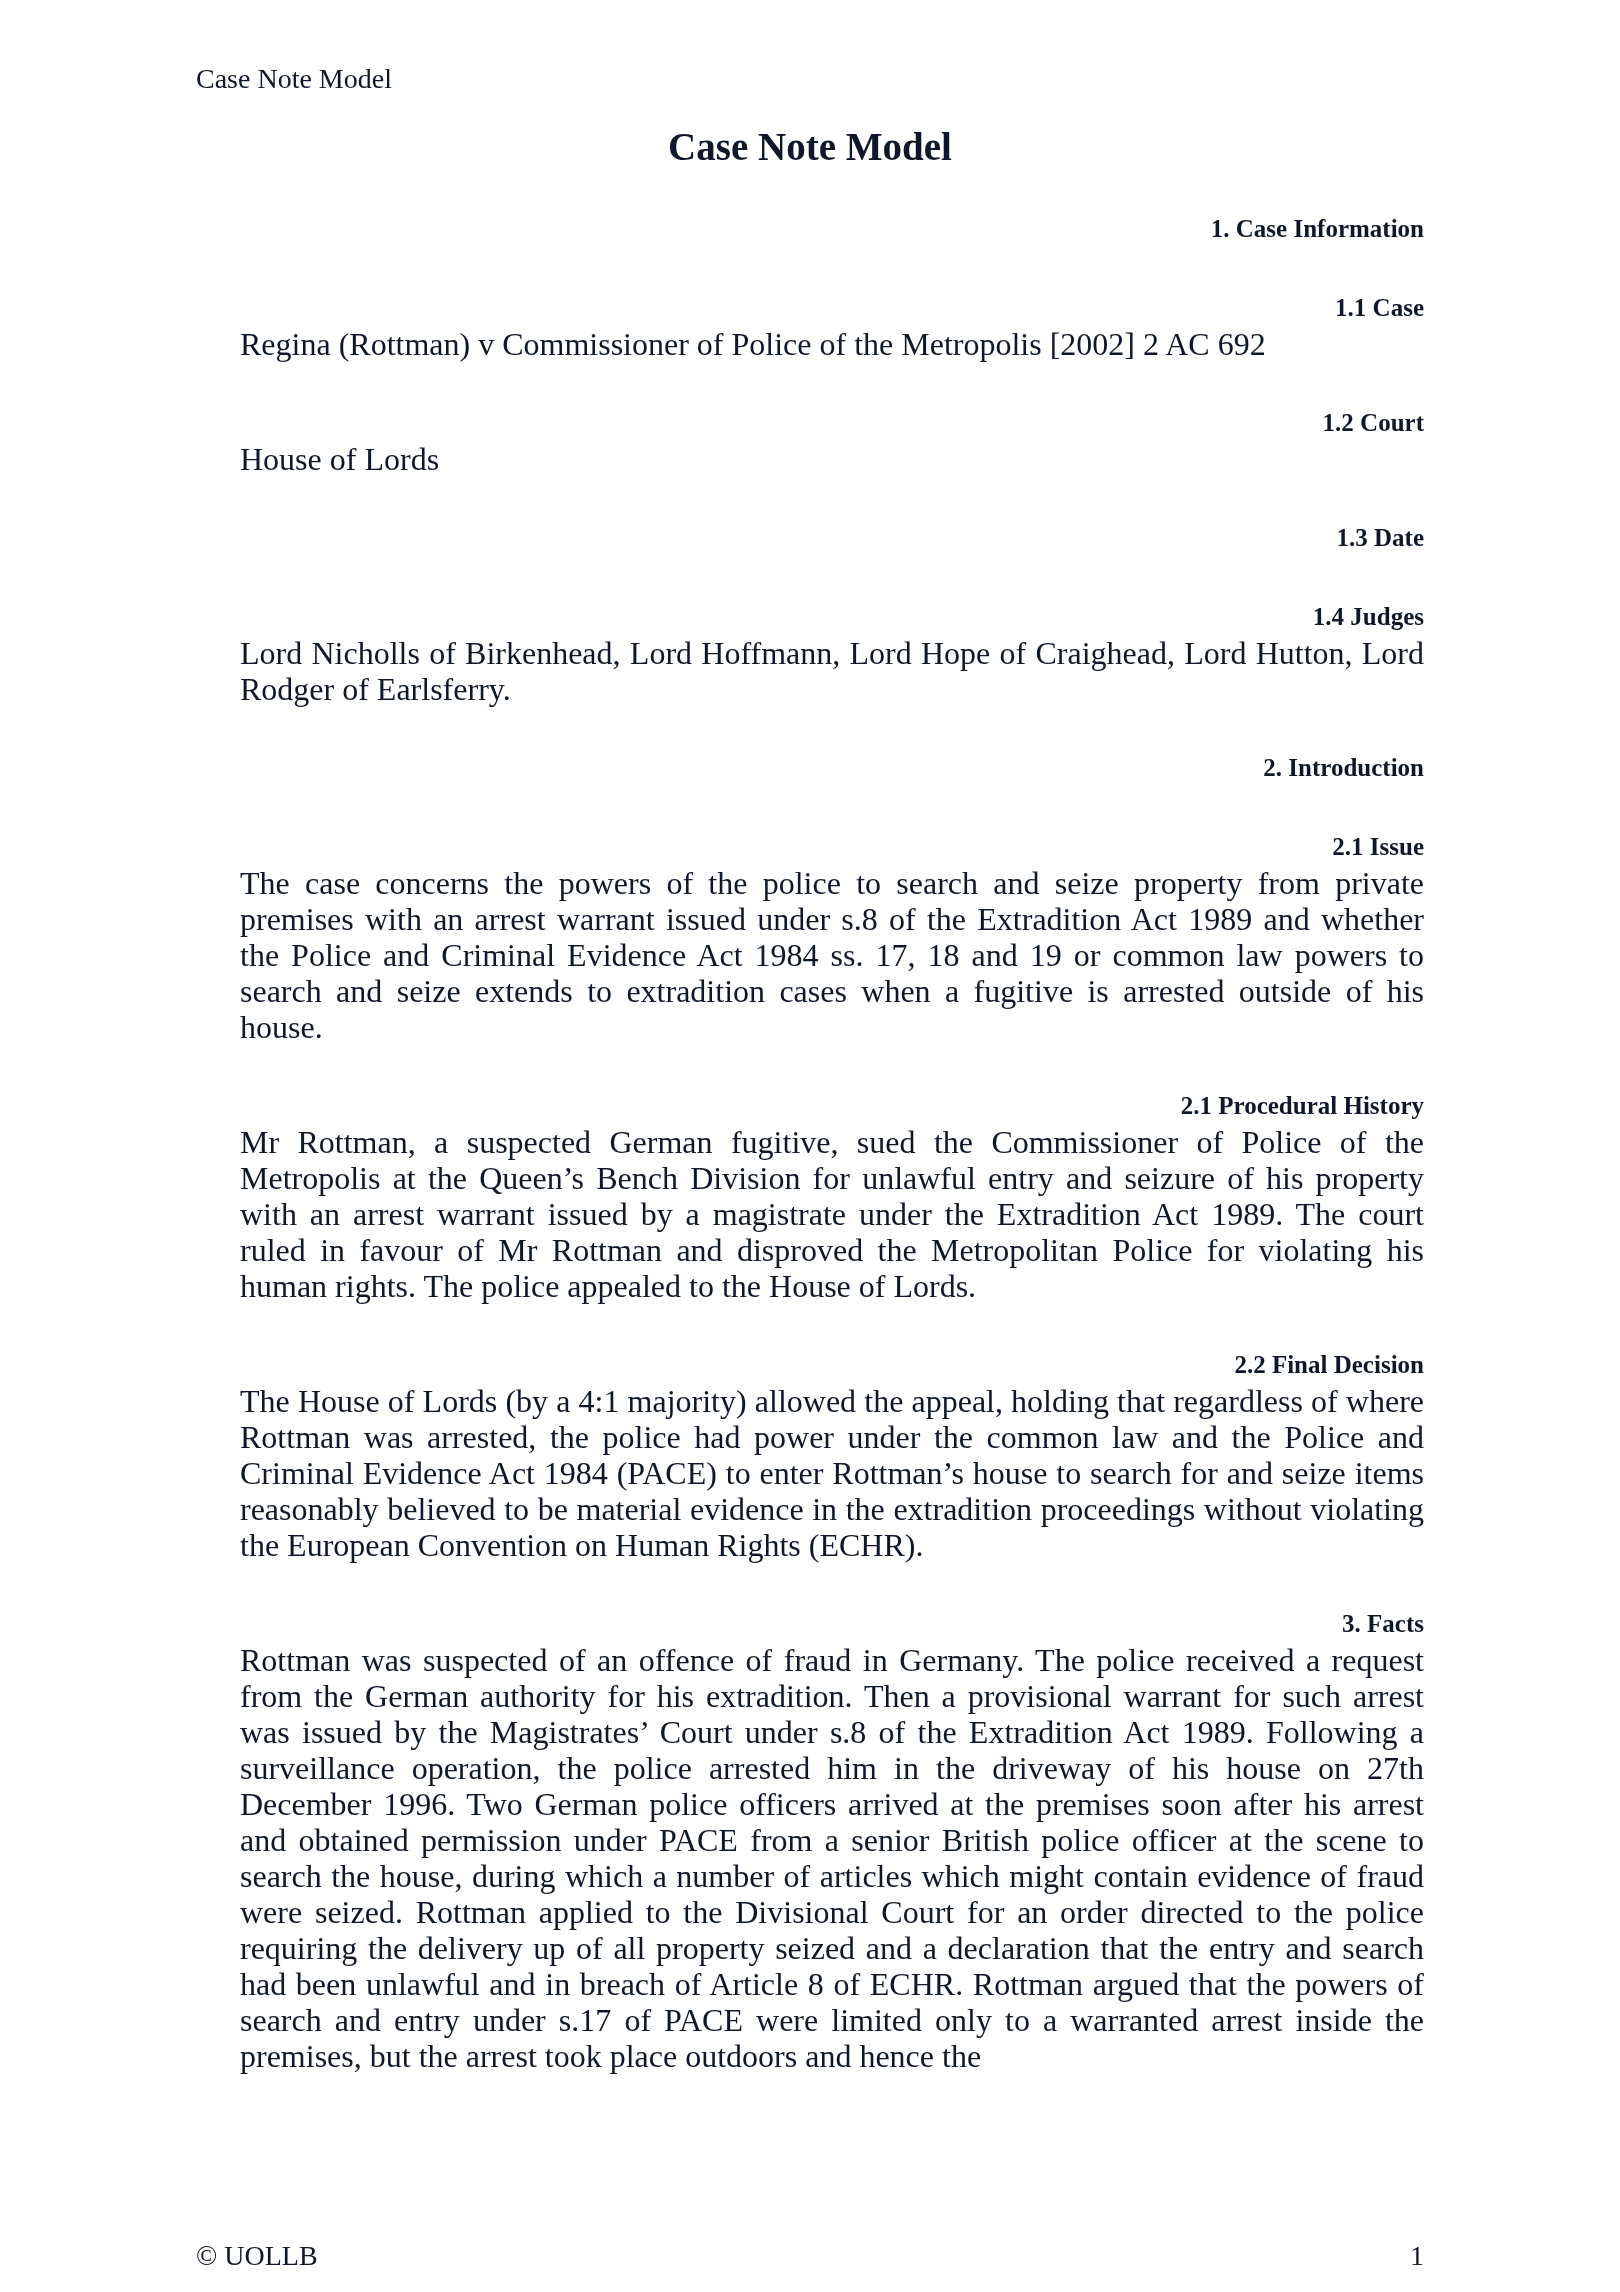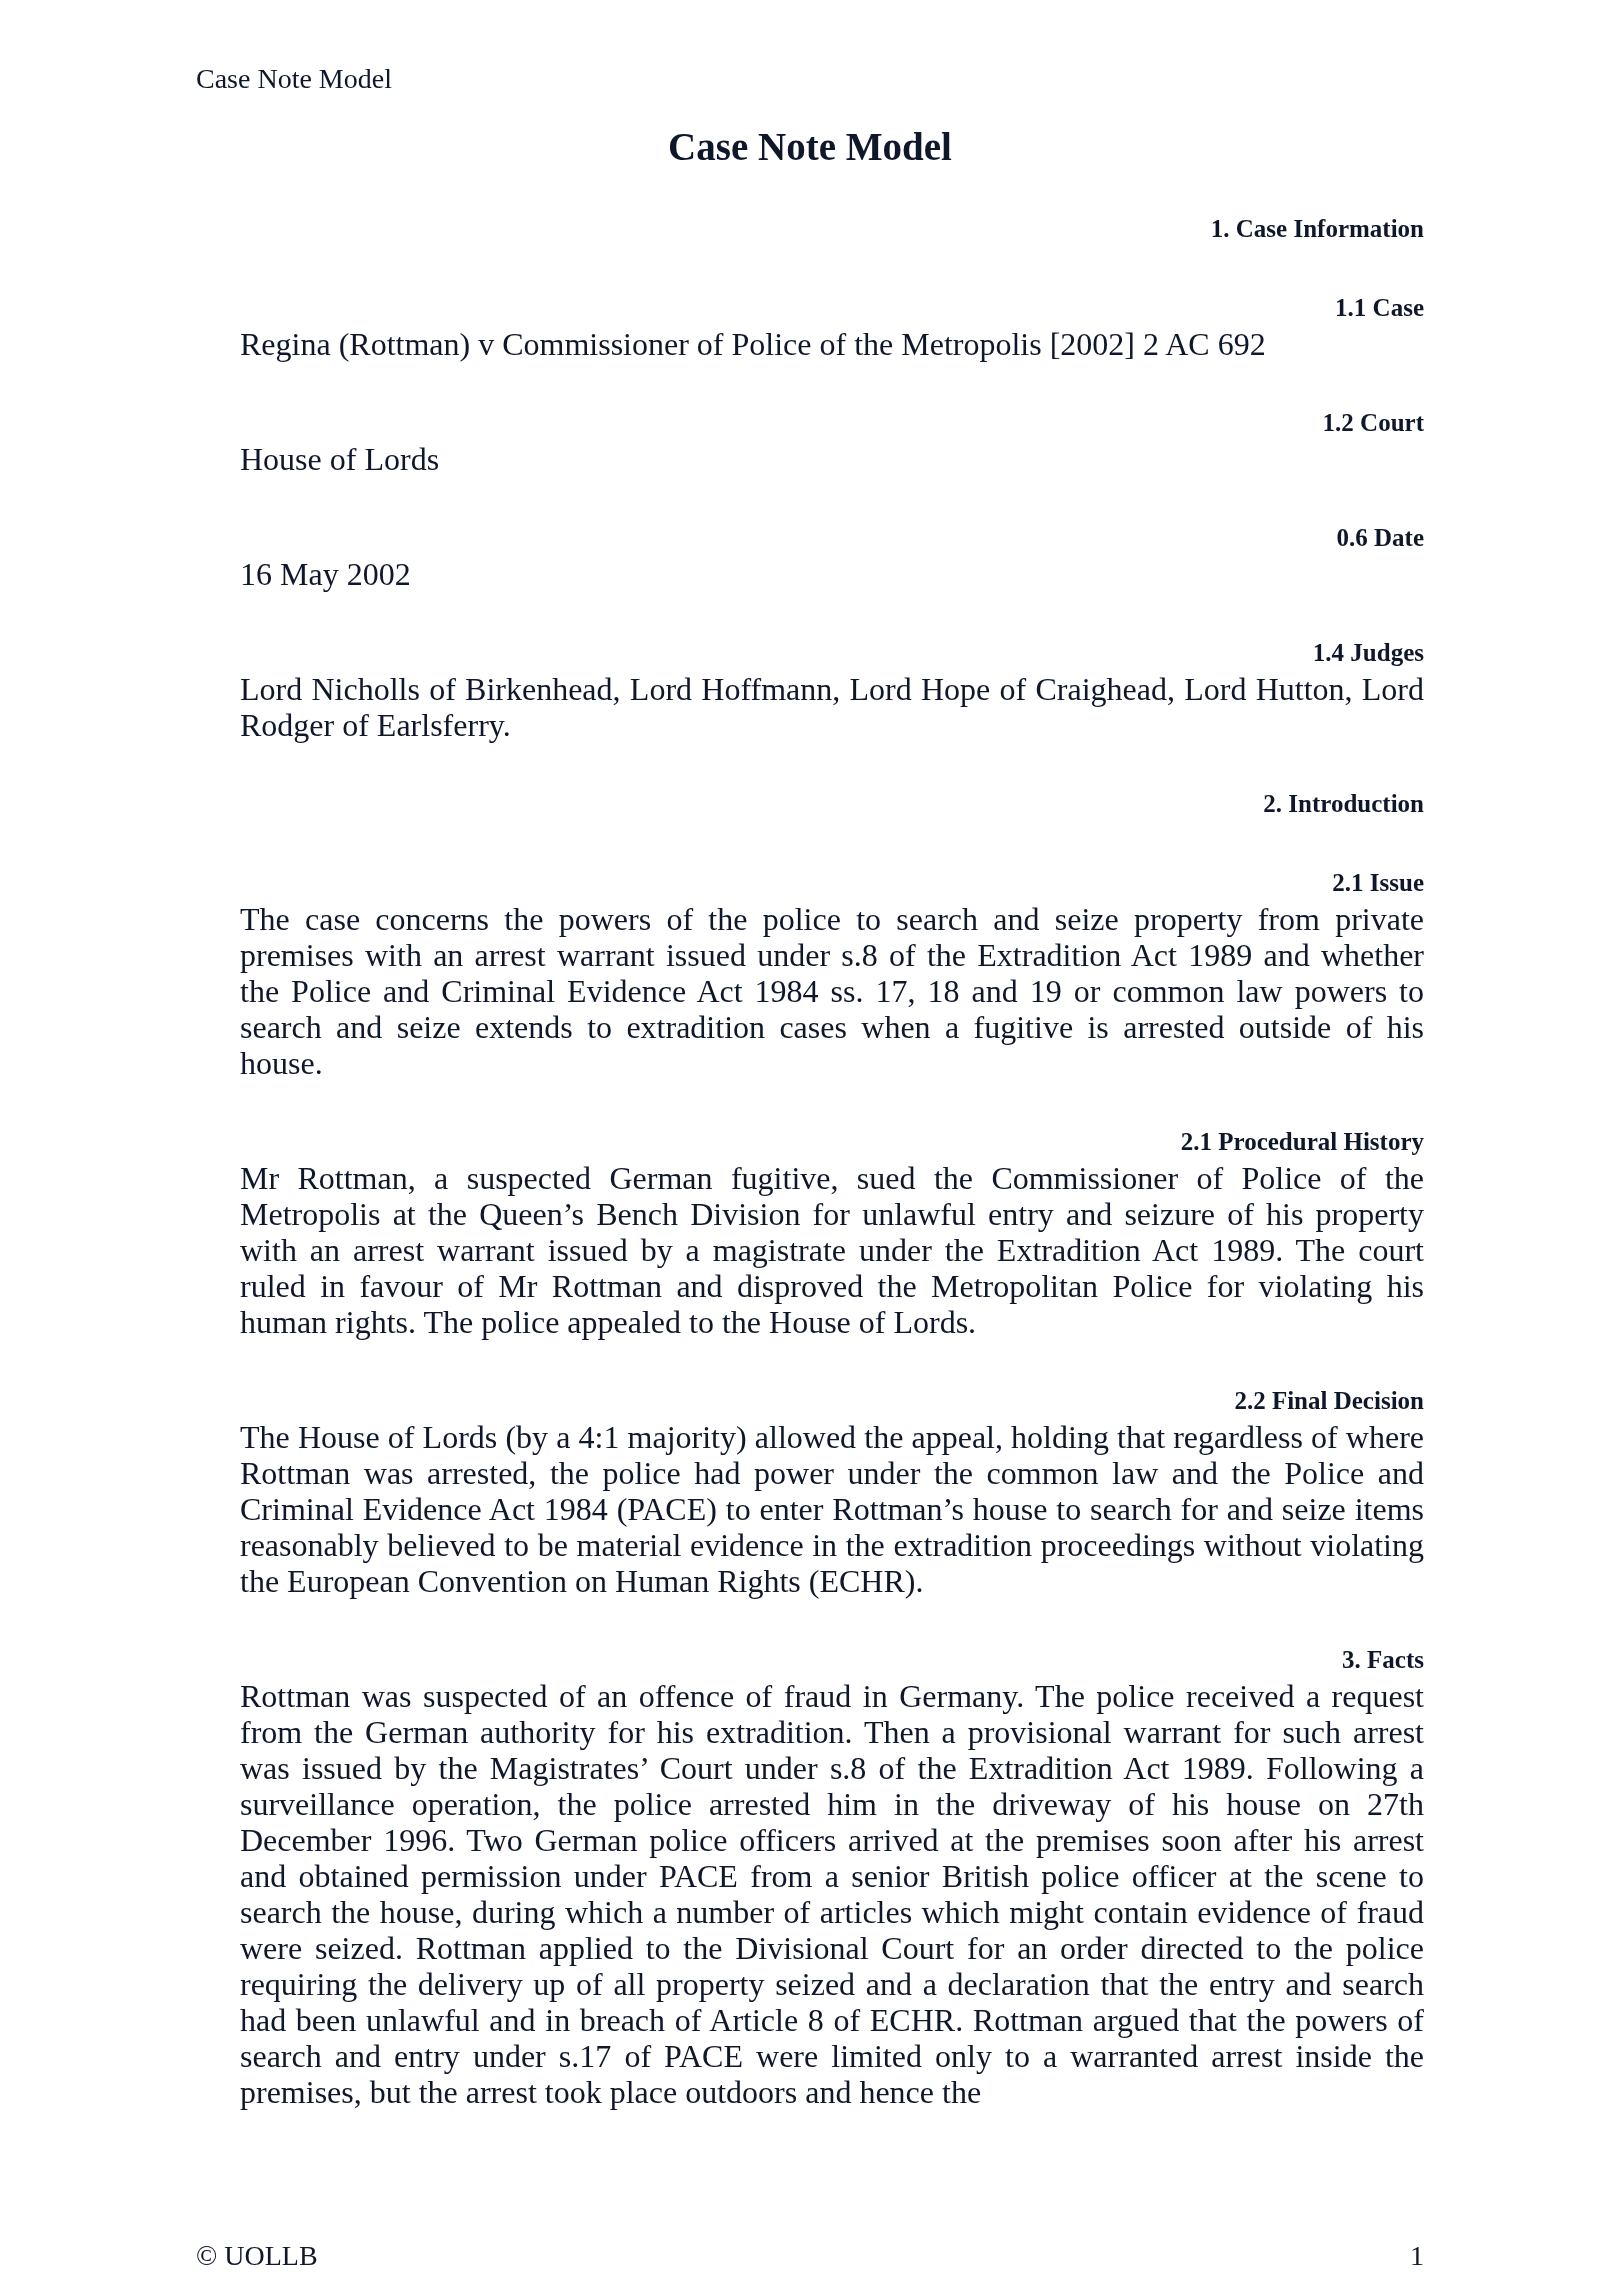--- a/index.html
+++ b/index.html
@@ -88,22 +88,21 @@
         <div class="section-heading">1.1 Case</div>
         <div class="section-body">Regina (Rottman) v Commissioner of Police of the Metropolis [2002] 2 AC 692</div>
       </div>
 
       <div class="section-block">
         <div class="section-heading">1.2 Court</div>
         <div class="section-body">House of Lords</div>
       </div>
 
       <div class="section-block">
-        <div class="section-heading">0.6 Date</div>
-        <div class="section-body">16 May 2002</div>
+        <div class="section-heading">1.3 Date</div>
       </div>
 
       <div class="section-block">
         <div class="section-heading">1.4 Judges</div>
         <div class="section-body">Lord Nicholls of Birkenhead, Lord Hoffmann, Lord Hope of Craighead, Lord Hutton, Lord Rodger of Earlsferry.</div>
       </div>
 
       <div class="section-block">
         <div class="section-heading">2. Introduction</div>
       </div>

